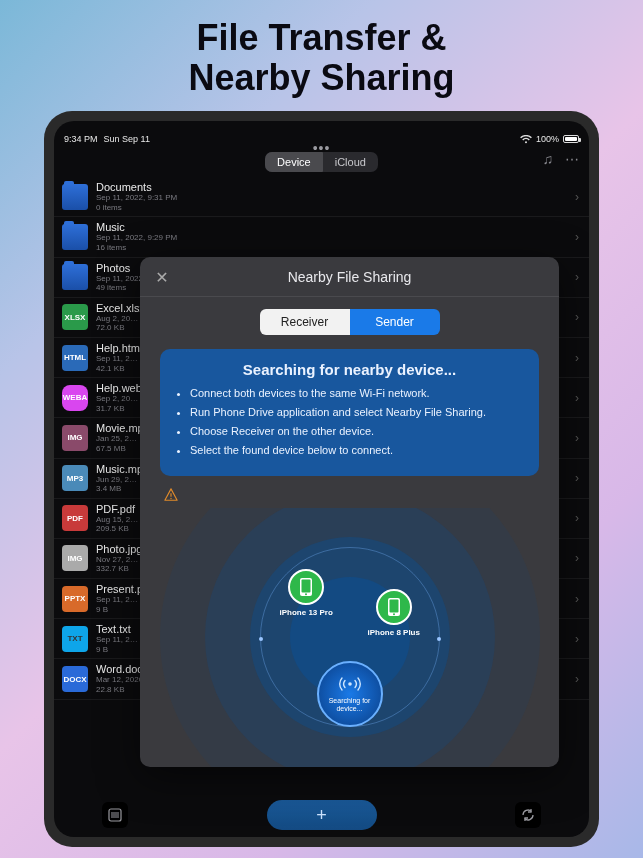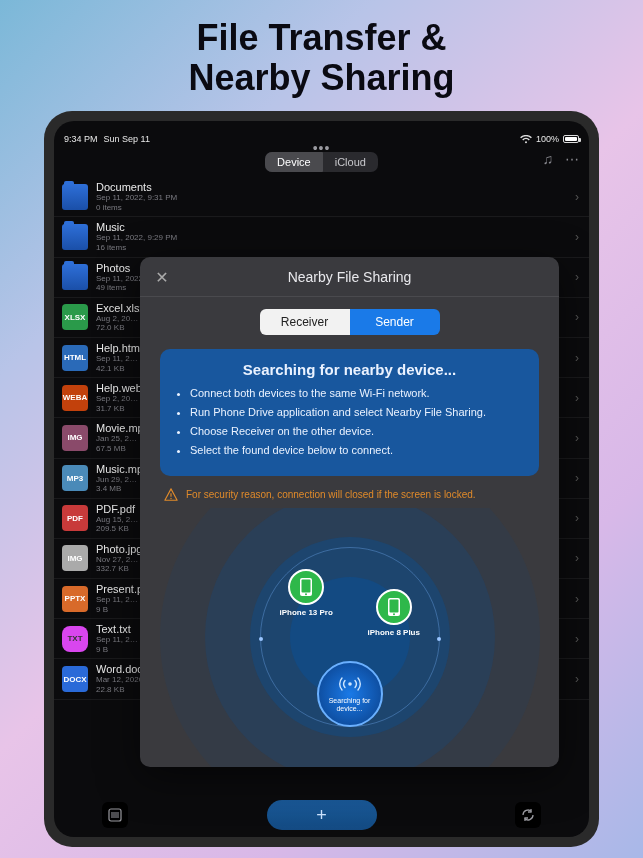--- a/index.html
+++ b/index.html
@@ -269,21 +269,21 @@
         <div class="file-row">
           <div class="file-icon" style="background: rgb(42, 106, 184);">HTML</div>
           <div class="file-meta">
             <div class="file-name">Help.html</div>
             <div class="file-sub" style="white-space: pre-line;">Sep 11, 2…
 42.1 KB</div>
           </div>
           <div class="chev">›</div>
         </div>
         <div class="file-row">
-          <div class="file-icon" style="background: #c2410c;">WEBA</div>
+          <div class="file-icon" style="background: #d946ef; border-radius: 8px;">WEBA</div>
           <div class="file-meta">
             <div class="file-name">Help.webarchive</div>
             <div class="file-sub" style="white-space: pre-line;">Sep 2, 20…
 31.7 KB</div>
           </div>
           <div class="chev">›</div>
         </div>
         <div class="file-row">
           <div class="file-icon" style="background: rgb(138, 74, 106);">IMG</div>
           <div class="file-meta">
@@ -323,21 +323,21 @@
         <div class="file-row">
           <div class="file-icon" style="background: rgb(216, 106, 42);">PPTX</div>
           <div class="file-meta">
             <div class="file-name">Present.pptx</div>
             <div class="file-sub" style="white-space: pre-line;">Sep 11, 2…
 9 B</div>
           </div>
           <div class="chev">›</div>
         </div>
         <div class="file-row">
-          <div class="file-icon" style="background: #d946ef; color: rgb(51, 51, 51); border-radius: 8px;">TXT</div>
+          <div class="file-icon" style="background: #0ea5e9; color: rgb(51, 51, 51);">TXT</div>
           <div class="file-meta">
             <div class="file-name">Text.txt</div>
             <div class="file-sub" style="white-space: pre-line;">Sep 11, 2…
 9 B</div>
           </div>
           <div class="chev">›</div>
         </div>
         <div class="file-row">
           <div class="file-icon" style="background: rgb(42, 106, 216);">DOCX</div>
           <div class="file-meta">
@@ -389,21 +389,20 @@
       </div>
 
       <div class="warning">
         <span class="warn-ico">
           <svg viewBox="0 0 16 16" width="14" height="14">
               <path d="M8 1l7 13H1z" fill="none" stroke="#e08a2a" stroke-width="1.3" stroke-linejoin="round"></path>
               <line x1="8" y1="6" x2="8" y2="10" stroke="#e08a2a" stroke-width="1.3"></line>
               <circle cx="8" cy="12" r="0.8" fill="#e08a2a"></circle>
             </svg>
         </span>
-        <span>For security reason, connection will closed if the screen is locked.</span>
       </div>
 
       <div class="radar-area">
         <div class="radar-rings">
           <div class="ring ring4"></div>
           <div class="ring ring3"></div>
           <div class="ring ring2"></div>
           <div class="ring ring1"></div>
           <div class="orbit">
             <div class="orbit-dot" style="left:-2px; top:50%"></div>

